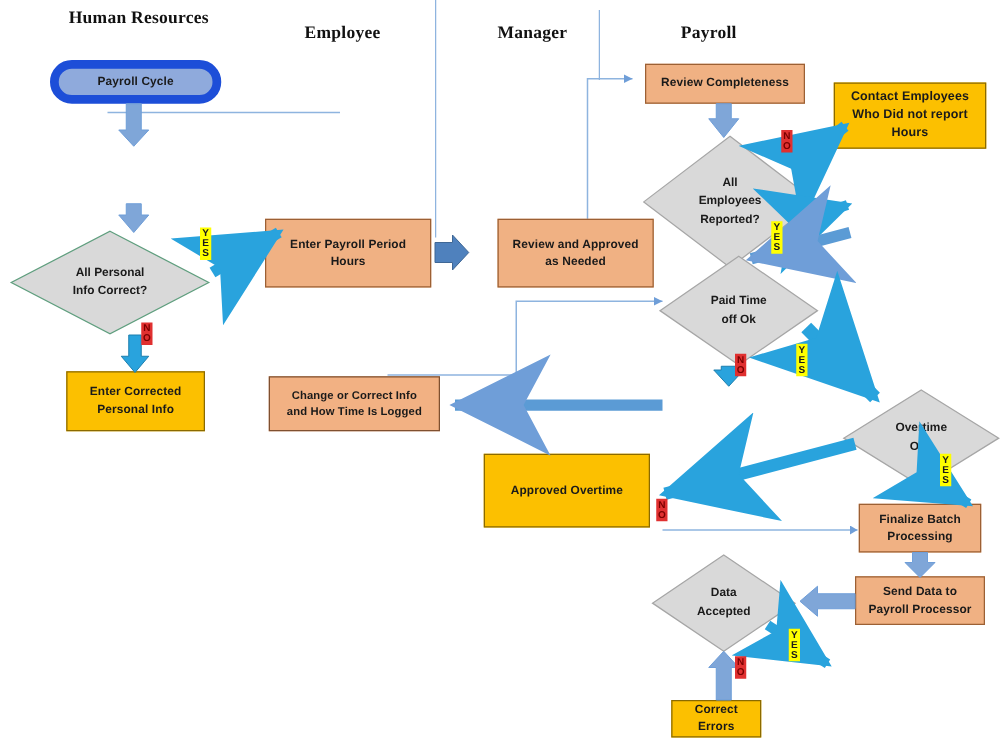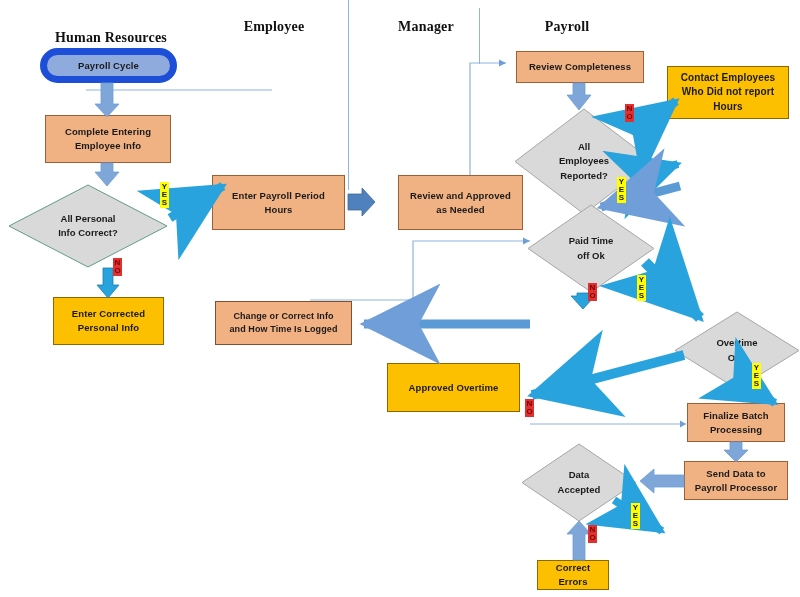--- a/index.html
+++ b/index.html
@@ -126,21 +126,21 @@
   .lane-header, .lane-divider { z-index: 2; }
 </style>
 </head>
 <body>
 
 <div id="canvas">
 
   <div class="lane-divider" style="left:348px; top:0px; height:190px;"></div>
   <div class="lane-divider" style="left:479px; top:8px; height:56px;"></div>
 
-  <div class="lane-header" style="left:44px; top:30px; width:134px;">Human Resources</div>
+  <div class="lane-header" style="left:44px; top:7px; width:134px;">Human Resources</div>
   <div class="lane-header" style="left:229px; top:19px; width:90px;">Employee</div>
   <div class="lane-header" style="left:386px; top:19px; width:80px;">Manager</div>
   <div class="lane-header" style="left:530px; top:19px; width:74px;">Payroll</div>
 
   <svg class="edges under" viewBox="0 0 800 597" width="800" height="597">
     <defs>
       <marker id="mk-thin" markerWidth="7" markerHeight="7" refX="6" refY="3" orient="auto">
         <path d="M0,0 L6,3 L0,6 z" fill="#6f9ed8"></path>
       </marker>
       <marker id="mk-soft" markerWidth="6" markerHeight="6" refX="5" refY="3" orient="auto">
@@ -157,22 +157,20 @@
 
     <polyline points="310,300 413,300 413,241 530,241" fill="none" stroke="#8eb4df" stroke-width="1.2" marker-end="url(#mk-thin)"></polyline>
 
     <polyline points="530,424 686,424" fill="none" stroke="#8eb4df" stroke-width="1.2" marker-end="url(#mk-soft)"></polyline>
 
     <line x1="390" y1="396" x2="520" y2="396" stroke="#c9970a" stroke-width="1"></line>
   </svg>
 
   <div class="node terminator" style="left:40px; top:48px; width:137px; height:35px;">Payroll Cycle</div>
 
-  <div class="node proc" style="left:45px; top:115px; width:126px; height:48px; white-space:pre-line;">Complete Entering
-Employee Info</div>
 
   <div class="decision-wrap" style="left:8px; top:184px; width:160px; height:84px;">
     <svg width="160" height="84" viewBox="0 0 160 84">
       <polygon points="80,1 159,42 80,83 1,42" fill="#d9d9d9" stroke="#5f9e7e" stroke-width="1"></polygon>
     </svg>
     <div class="decision-label" style="white-space:pre-line;">All Personal
 Info Correct?</div>
   </div>
 
   <div class="node highlight" style="left:53px; top:297px; width:111px; height:48px; white-space:pre-line;">Enter Corrected
@@ -213,21 +211,21 @@
 
 
   <div class="decision-wrap" style="left:674px; top:311px; width:126px; height:79px;">
     <svg width="126" height="79" viewBox="0 0 126 79">
       <polygon points="63,1 125,39.5 63,78 1,39.5" fill="#d9d9d9" stroke="#a6a6a6" stroke-width="1"></polygon>
     </svg>
     <div class="decision-label" style="white-space:pre-line;">Overtime
 Ok?</div>
   </div>
 
-  <div class="node highlight" style="left:387px; top:363px; width:133px; height:49px;">Approved Overtime</div>
+  <div class="node highlight" style="left:387px; top:363px; width:133px; height:59px;">Approved Overtime</div>
 
   <div class="node proc" style="left:684px; top:461px; width:104px; height:39px; white-space:pre-line;">Send Data to
 Payroll Processor</div>
 
   <div class="node proc" style="left:687px; top:403px; width:98px; height:39px; white-space:pre-line;">Finalize Batch
 Processing</div>
 
   <div class="decision-wrap" style="left:521px; top:443px; width:116px; height:79px;">
     <svg width="116" height="79" viewBox="0 0 116 79">
       <polygon points="58,1 115,39.5 58,78 1,39.5" fill="#d9d9d9" stroke="#a6a6a6" stroke-width="1"></polygon>

